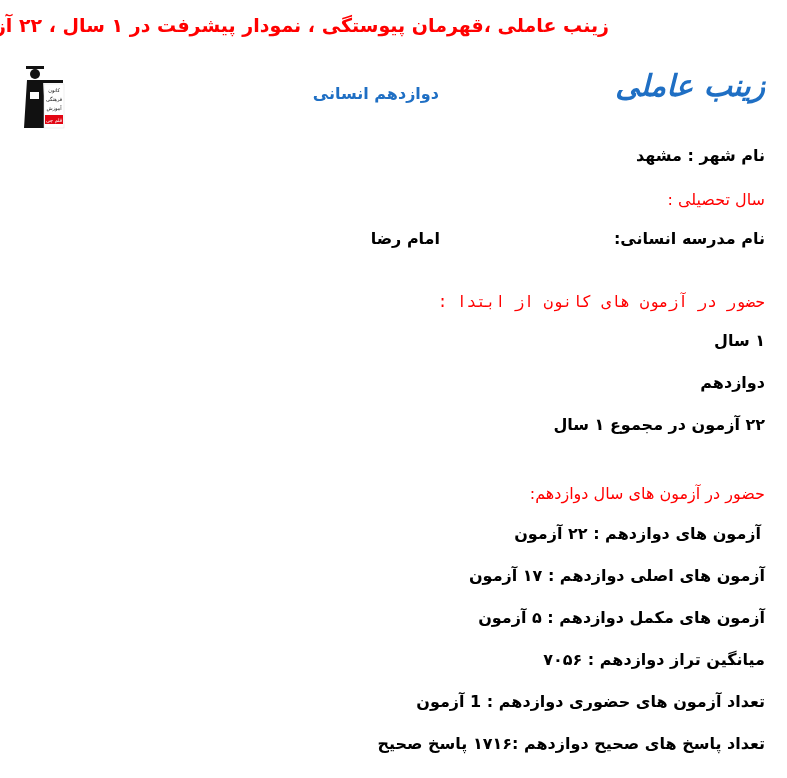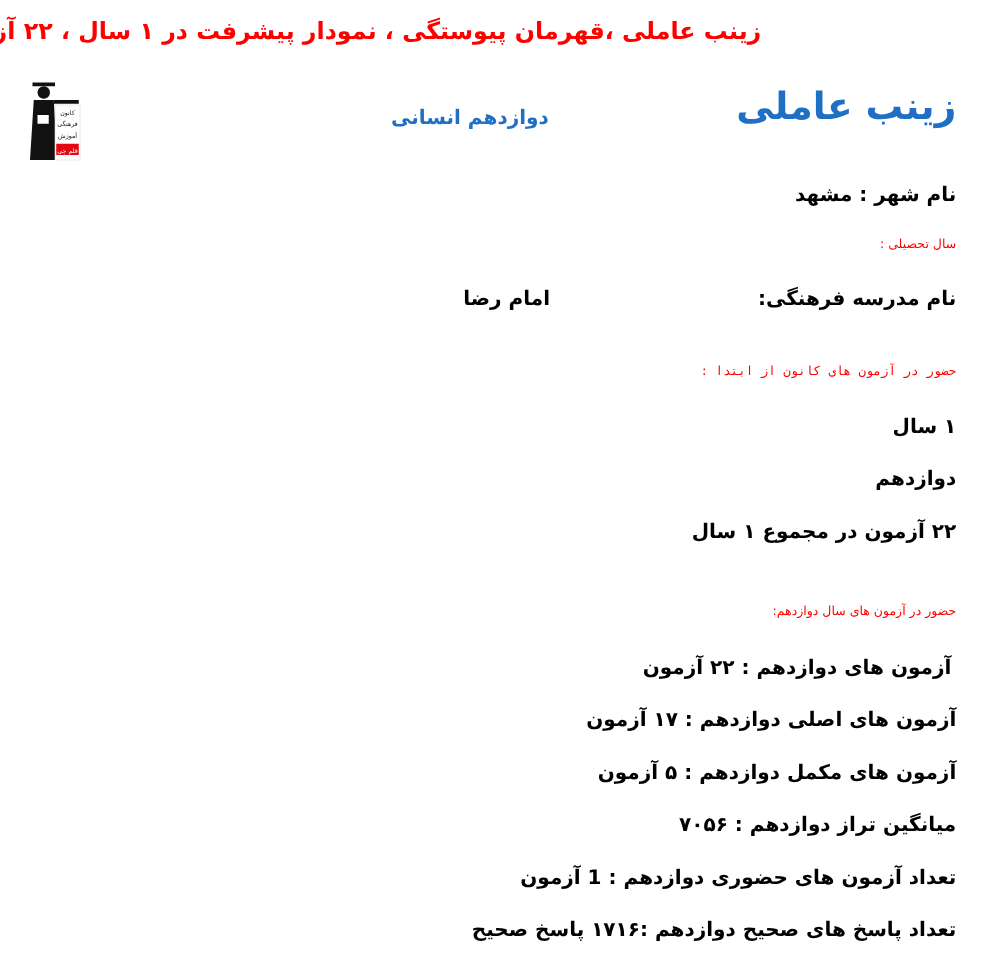--- a/index.html
+++ b/index.html
@@ -8,27 +8,27 @@
     font-family: "DejaVu Sans", sans-serif;
   }
   .abs { position: absolute; direction: rtl; white-space: nowrap; }
   .title {
     top: 14px; right: 178px; font-size: 19px; font-weight: bold; color: #ff0000;
   }
   .logo {
     position: absolute; left: 22px; top: 62px; width: 44px; height: 68px;
   }
   .student-name {
-    top: 68px; right: 22px; font-size: 30px; font-weight: bold; color: #1f6fc4;
+    top: 68px; right: 22px; font-size: 30px; font-weight: bold; color: #1f6fc4; font-style: italic;
   }
   .grade {
     top: 84px; right: 348px; font-size: 16px; font-weight: bold; color: #1f6fc4;
   }
   .row-bold { font-size: 16px; font-weight: bold; color: #000000; }
-  .row-red { font-size: 10px; font-weight: normal; color: #ff0000; }
+  .row-red { font-size: 16px; font-weight: normal; color: #ff0000; }
 </style>
 </head>
 <body>
 
 <div class="abs title">زینب عاملی ،قهرمان پیوستگی ، نمودار پیشرفت در ۱ سال ، ۲۲ آزمون</div>
 
 <svg class="logo" viewBox="0 0 44 68">
 
   <rect x="4" y="4" width="18" height="3" fill="#111"></rect>
   <circle cx="13" cy="12" r="5" fill="#111"></circle>
@@ -42,21 +42,21 @@
   <text x="32" y="48" font-size="5" text-anchor="middle" fill="#111" font-family="DejaVu Sans, sans-serif">آموزش</text>
   <rect x="23" y="53" width="18" height="9" fill="#e30613"></rect>
   <text x="32" y="60" font-size="5" text-anchor="middle" fill="#fff" font-family="DejaVu Sans, sans-serif">قلم چی</text>
 </svg>
 
 <div class="abs student-name">زینب عاملی</div>
 <div class="abs grade">دوازدهم انسانی</div>
 
 <div class="abs row-bold" style="top:146px; right:22px;">نام شهر : مشهد</div>
 <div class="abs row-red" style="top:190px; right:22px;">سال تحصیلی :</div>
-<div class="abs row-bold" style="top:229px; right:22px;">نام مدرسه فرهنگی:</div>
+<div class="abs row-bold" style="top:229px; right:22px;">نام مدرسه انسانی:</div>
 <div class="abs row-bold" style="top:229px; right:347px;">امام رضا</div>
 
 <div class="abs row-red" style="top:292px; right:22px;font-family:Liberation Mono, monospace;">حضور در آزمون های کانون از ابتدا :</div>
 <div class="abs row-bold" style="top:331px; right:22px;">۱ سال</div>
 <div class="abs row-bold" style="top:373px; right:22px;">دوازدهم</div>
 <div class="abs row-bold" style="top:415px; right:22px;">۲۲ آزمون در مجموع ۱ سال</div>
 
 <div class="abs row-red" style="top:484px; right:22px;">حضور در آزمون های سال دوازدهم:</div>
 <div class="abs row-bold" style="top:524px; right:26px;">آزمون های دوازدهم : ۲۲ آزمون</div>
 <div class="abs row-bold" style="top:566px; right:22px;">آزمون های اصلی دوازدهم : ۱۷ آزمون</div>

